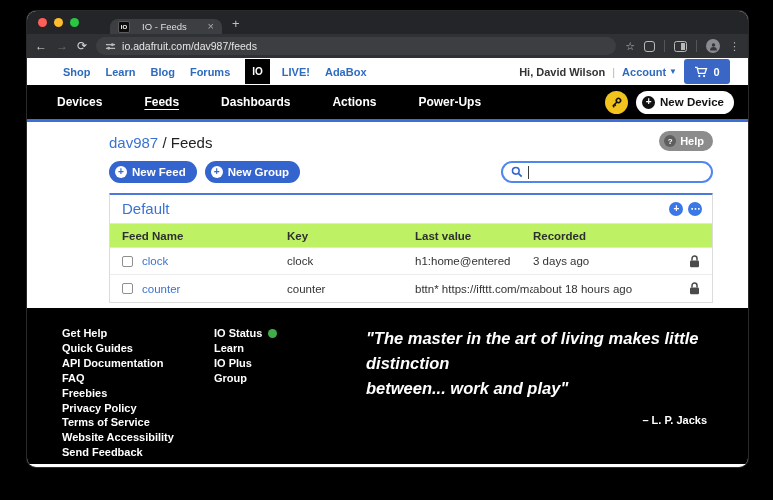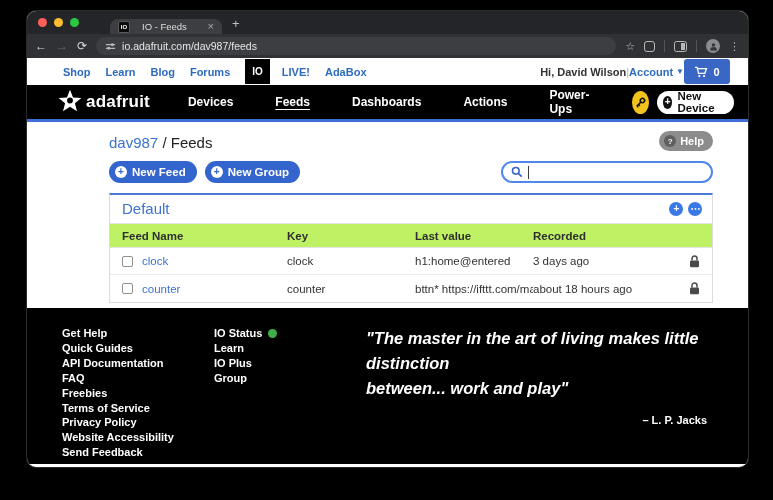--- a/index.html
+++ b/index.html
@@ -33,21 +33,21 @@
   .avatar { width:14px; height:14px; border-radius:50%; background:#8a8b90; display:flex; align-items:center; justify-content:center; }
   .panel-ic { width:13px; height:11px; border:1.4px solid #b9b9b9; border-radius:2.5px; position:relative; }
   .panel-ic::after { content:""; position:absolute; right:1px; top:1px; bottom:1px; width:4px; background:#b9b9b9; }
   .ext-ic { width:11px; height:11px; border:1.4px solid #b9b9b9; border-radius:3px; }
 
   
   .siteheader { height:27px; background:#fff; display:flex; align-items:center; padding:0 18px 0 36px;
     font-size:11px; font-weight:bold; }
   .sh-link { color:#2e6bbf; margin-right:15px; }
   .io-badge { background:#000; color:#fff; padding:7px 7px; font-size:10px; margin-right:12px; }
-  .sh-right { margin-left:auto; display:flex; align-items:center; }
+  .sh-right { margin-left:auto; display:flex; align-items:center; gap:7px; }
   .greet { color:#333; }
   .sh-div { color:#b5b5b5; font-weight:normal; }
   .acct { color:#2e6bbf; display:flex; align-items:center; gap:3px; }
   .chev { font-size:8px; color:#2e6bbf; }
   .cartbtn { background:#3a67c5; color:#fff; height:25px; min-width:46px; border-radius:3px;
     display:flex; align-items:center; justify-content:center; gap:5px; font-size:11px; }
 
   
   .mainnav { height:37px; background:#000; display:flex; align-items:center; padding:0 14px 0 30px;
     border-bottom:3px solid #3e6ed8; color:#fff; }
@@ -179,27 +179,20 @@
           <path d="M1 1.5h2.4l1.8 7h7.3l1.9-5.4H4" fill="none" stroke="#fff" stroke-width="1.5"></path>
           <circle cx="6" cy="11.7" r="1.3" fill="#fff"></circle>
             <circle cx="11.6" cy="11.7" r="1.3" fill="#fff"></circle>
         </svg>
         <span>0</span>
       </span>
     </div>
   </div>
 
   <div class="mainnav">
-    <span class="brand">
-      <svg width="26" height="26" viewBox="0 0 24 24">
-        <path fill="#fff" d="M12 .8l2.8 7 7.7.5-6 4.8 2 7.5-6.5-4.3-6.5 4.3 2-7.5-6-4.8 7.7-.5z"></path>
-        <circle cx="12" cy="10.6" r="2.7" fill="#000"></circle>
-      </svg>
-      <span class="brand-name">adafruit</span>
-    </span>
     <span class="nav-item">Devices</span>
     <span class="nav-item active">Feeds</span>
     <span class="nav-item">Dashboards</span>
     <span class="nav-item">Actions</span>
     <span class="nav-item">Power-Ups</span>
     <div class="mn-right">
       <span class="keybtn">
         <svg width="13" height="13" viewBox="0 0 14 14">
           <g transform="rotate(45 7 7)">
             <circle cx="7" cy="4" r="2.3" fill="none" stroke="#111" stroke-width="1.7"></circle>
@@ -292,22 +285,22 @@
     </div>
   </div>
 
   <div class="footer">
     <div class="fcol1">
       <span class="flink">Get Help</span>
       <span class="flink">Quick Guides</span>
       <span class="flink">API Documentation</span>
       <span class="flink">FAQ</span>
       <span class="flink">Freebies</span>
+      <span class="flink">Privacy Policy</span>
       <span class="flink">Terms of Service</span>
-      <span class="flink">Privacy Policy</span>
       <span class="flink">Website Accessibility</span>
       <span class="flink">Send Feedback</span>
     </div>
     <div class="fcol2">
       <span class="flink statusrow">
         <span>IO Status</span>
         <span class="dot"></span>
       </span>
       <span class="flink">Learn</span>
       <span class="flink">IO Plus</span>

